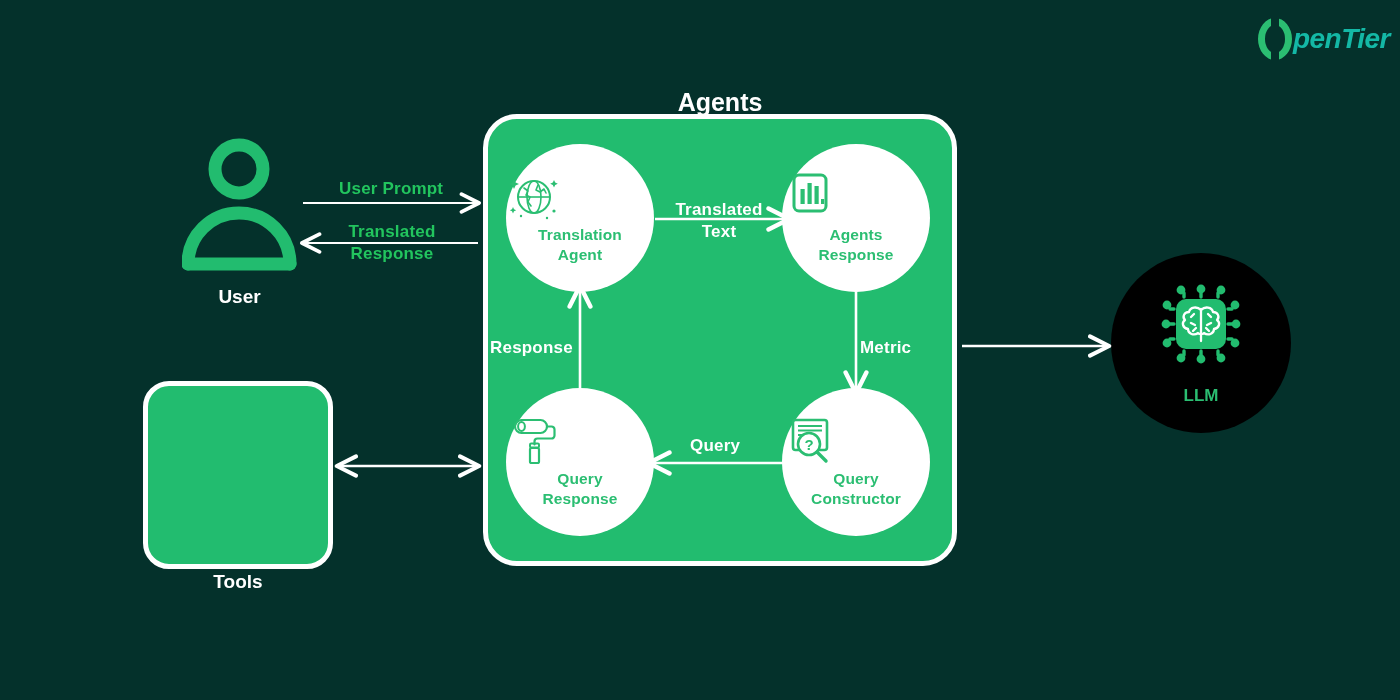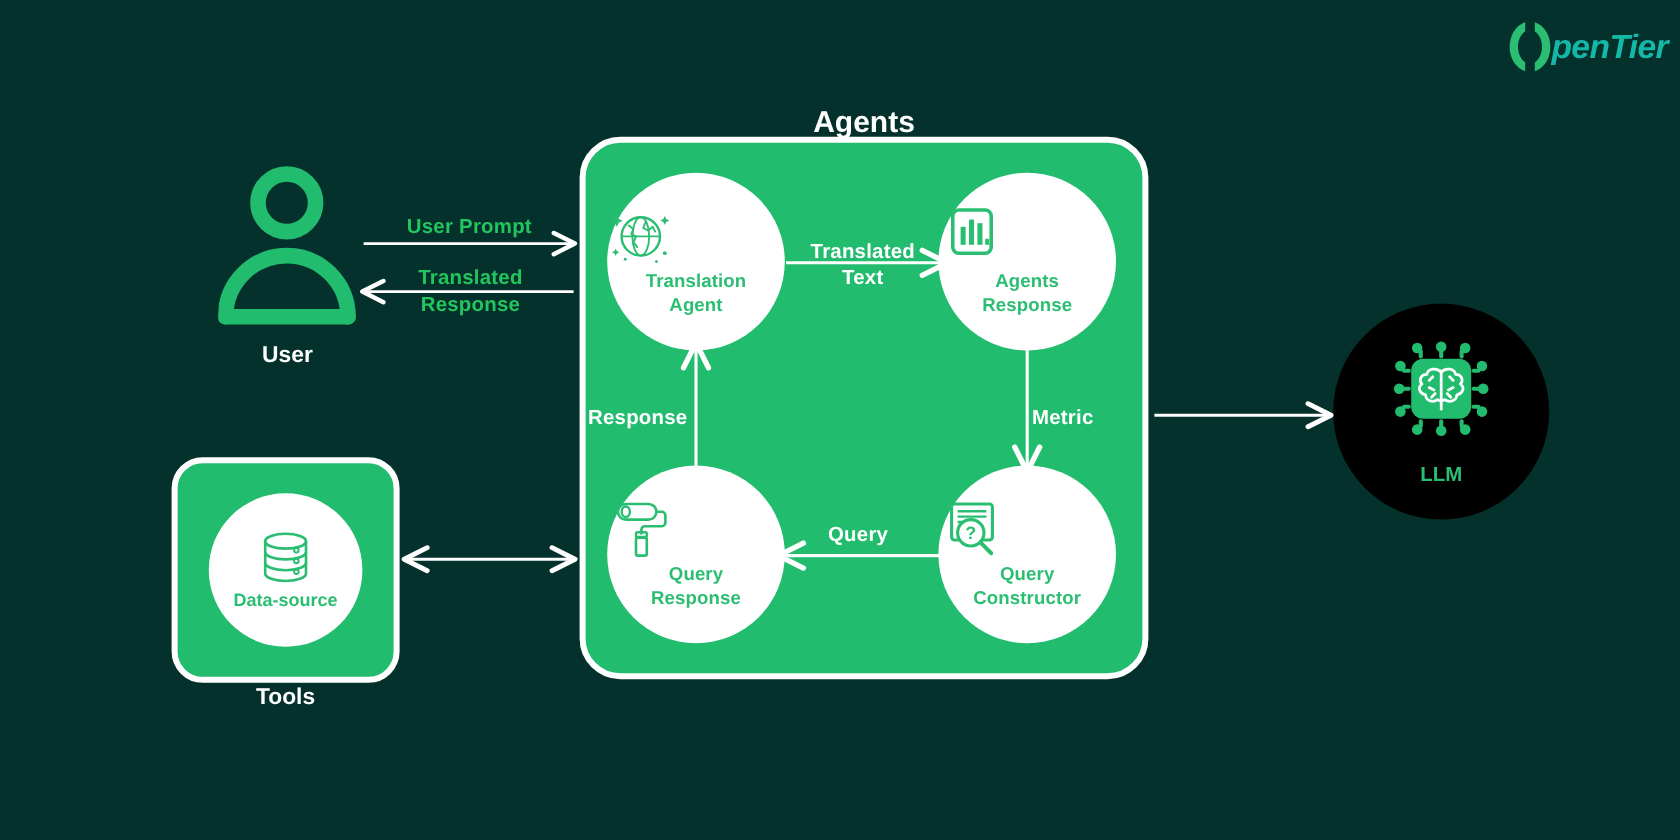--- a/index.html
+++ b/index.html
@@ -143,32 +143,20 @@
   <div class="user-figure">
     <svg viewBox="0 0 115 135" width="115" height="135">
       <circle cx="57" cy="33" r="24" fill="none" stroke="#22bc6f" stroke-width="13"></circle>
       <path d="M6 128 A51 51 0 0 1 108 128" fill="none" stroke="#22bc6f" stroke-width="13" stroke-linecap="round"></path>
       <line x1="6" y1="128" x2="108" y2="128" stroke="#22bc6f" stroke-width="13" stroke-linecap="round"></line>
     </svg>
   </div>
   <div class="user-title">User</div>
 
   <div class="tools-box"></div>
-  <div class="tools-circle">
-    <svg class="node-icon" viewBox="0 0 50 46">
-      <ellipse cx="25" cy="9" rx="17" ry="6.2" fill="none" stroke="#2bbe72" stroke-width="2.2"></ellipse>
-      <path d="M8 9 V36 A17 6.2 0 0 0 42 36 V9" fill="none" stroke="#2bbe72" stroke-width="2.2"></path>
-      <path d="M8 18 A17 6.2 0 0 0 42 18" fill="none" stroke="#2bbe72" stroke-width="2.2"></path>
-      <path d="M8 27 A17 6.2 0 0 0 42 27" fill="none" stroke="#2bbe72" stroke-width="2.2"></path>
-      <circle cx="34" cy="16.5" r="1.9" fill="none" stroke="#2bbe72" stroke-width="1.6"></circle>
-      <circle cx="34" cy="25.5" r="1.9" fill="none" stroke="#2bbe72" stroke-width="1.6"></circle>
-      <circle cx="34" cy="34.5" r="1.9" fill="none" stroke="#2bbe72" stroke-width="1.6"></circle>
-    </svg>
-    <div class="node-label">Data-source</div>
-  </div>
   <div class="tools-title">Tools</div>
 
   <div class="agents-title">Agents</div>
   <div class="agents-box"></div>
 
   <div class="node" id="node-translation">
     <svg class="node-icon" viewBox="0 0 56 52">
       <circle cx="28" cy="26" r="16" fill="none" stroke="#2bbe72" stroke-width="2"></circle>
       <ellipse cx="28" cy="26" rx="7" ry="16" fill="none" stroke="#2bbe72" stroke-width="1.6"></ellipse>
       <line x1="12" y1="26" x2="44" y2="26" stroke="#2bbe72" stroke-width="1.6"></line>

